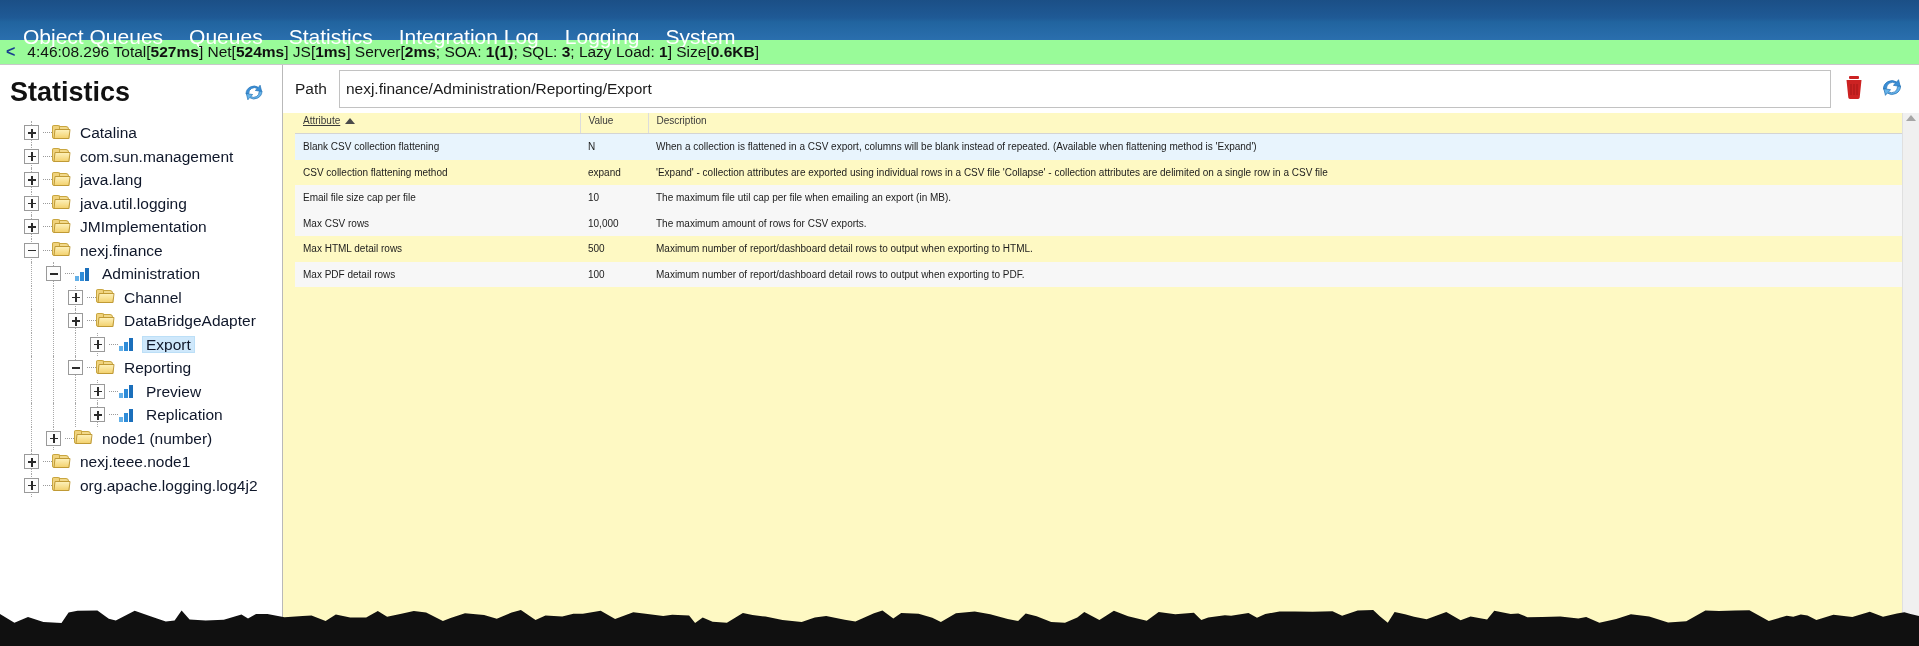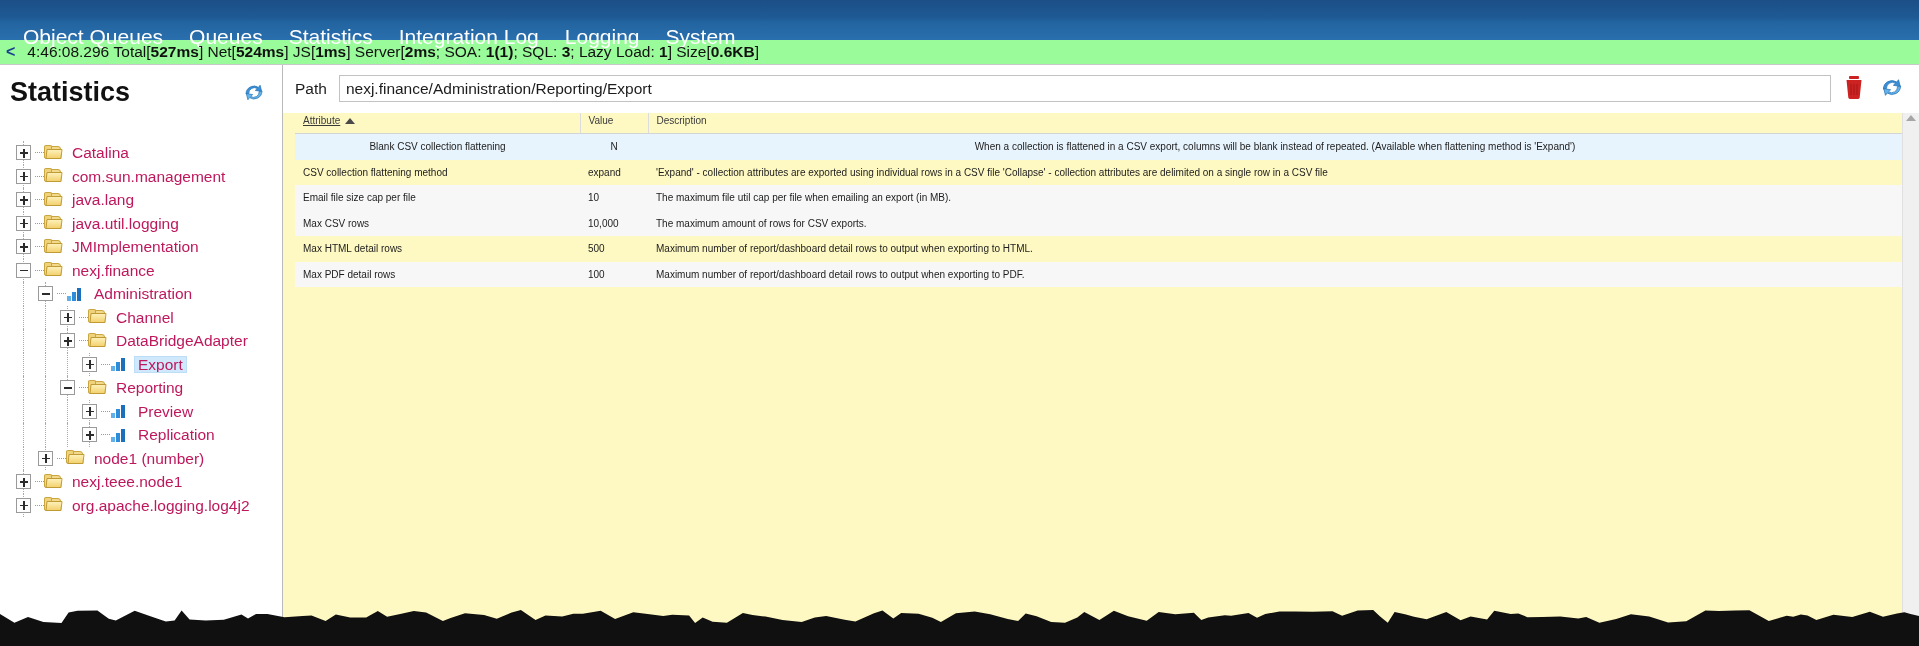--- a/index.html
+++ b/index.html
@@ -76,21 +76,21 @@
     height: 52px;
   }
   .left-title {
     font-size: 27px;
     font-weight: bold;
     color: #111;
     line-height: 1;
   }
   .refresh-ico { cursor: pointer; width: 28px; height: 28px; }
 
-  .tree { padding: 4px 0 0 8px; font-size: 15.5px; color: #be185d; margin-top: 20px; }
+  .tree { padding: 4px 0 0 16px; font-size: 15.5px; color: #0f172a; }
   .tnode {
     display: flex;
     align-items: center;
     height: 23.5px;
     white-space: nowrap;
     position: relative;
     cursor: default;
   }
   .tnode .expander {
     width: 15px; height: 15px;
@@ -197,21 +197,21 @@
     gap: 10px;
     background: #ffffff;
   }
   .path-label {
     font-size: 15.5px;
     color: #1c1c1c;
     padding-right: 2px;
   }
   .path-input {
     flex: 1;
-    height: 27px;
+    height: 38px;
     border: 1px solid #c2c2c2;
     background: #ffffff;
     font-size: 15.5px;
     font-family: "Liberation Sans", sans-serif;
     color: #1c1c1c;
     padding: 0 6px;
     outline: none;
   }
   .tool-ico { cursor: pointer; flex: 0 0 auto; }
 
@@ -258,21 +258,21 @@
     display: inline-block;
   }
   table.grid tbody td {
     padding: 7px 8px;
     vertical-align: top;
     line-height: 1.15;
     white-space: nowrap;
     overflow: hidden;
     text-overflow: ellipsis;
   }
-  tbody tr.row-highlight td { background: #e8f4fd; text-align: center; }
+  tbody tr.row-highlight td { background: #e8f4fd; }
   tbody tr.row-alt td { background: #f7f7f7; }
   .col-attr  { width: 285px; }
   .col-value { width: 68px; }
   .col-desc  { width: auto; }
 
   
   .vscroll {
     width: 17px;
     background: #f0f0f0;
     border-left: 1px solid #e0e0e0;

